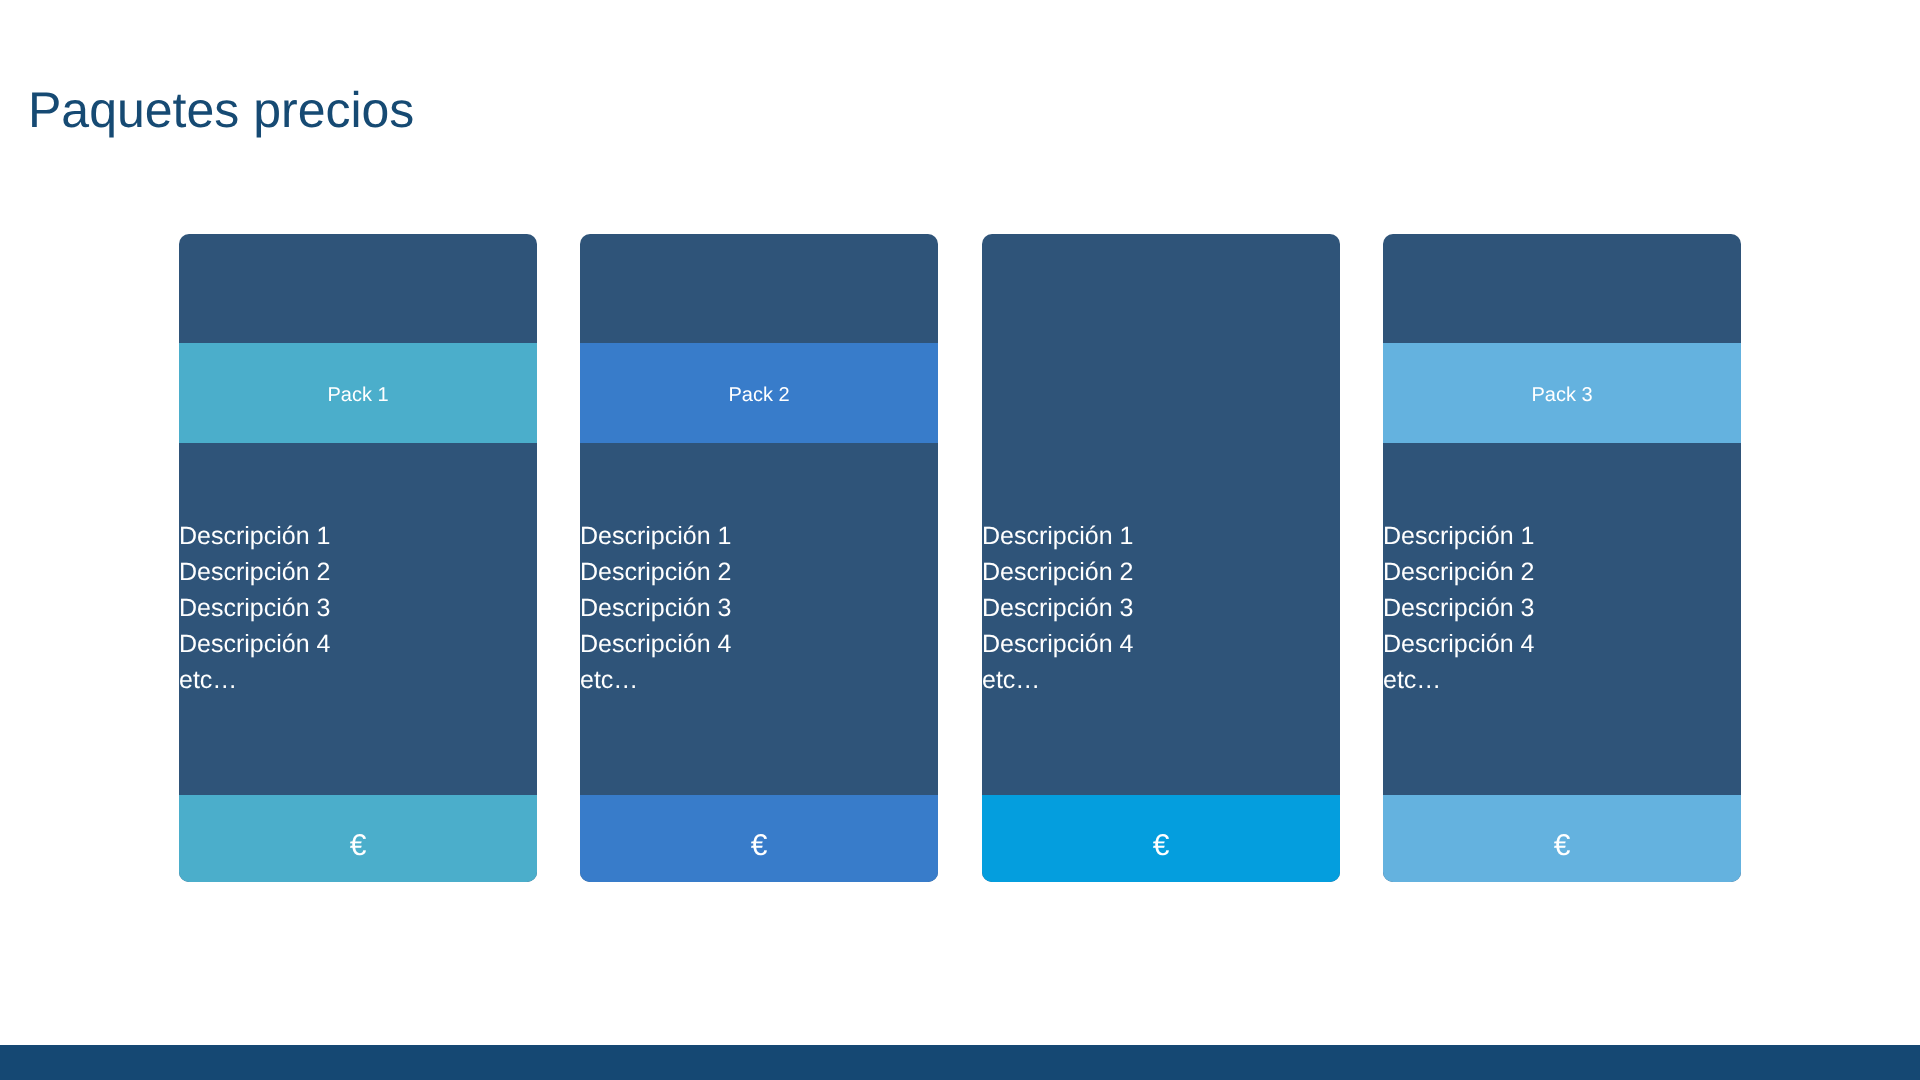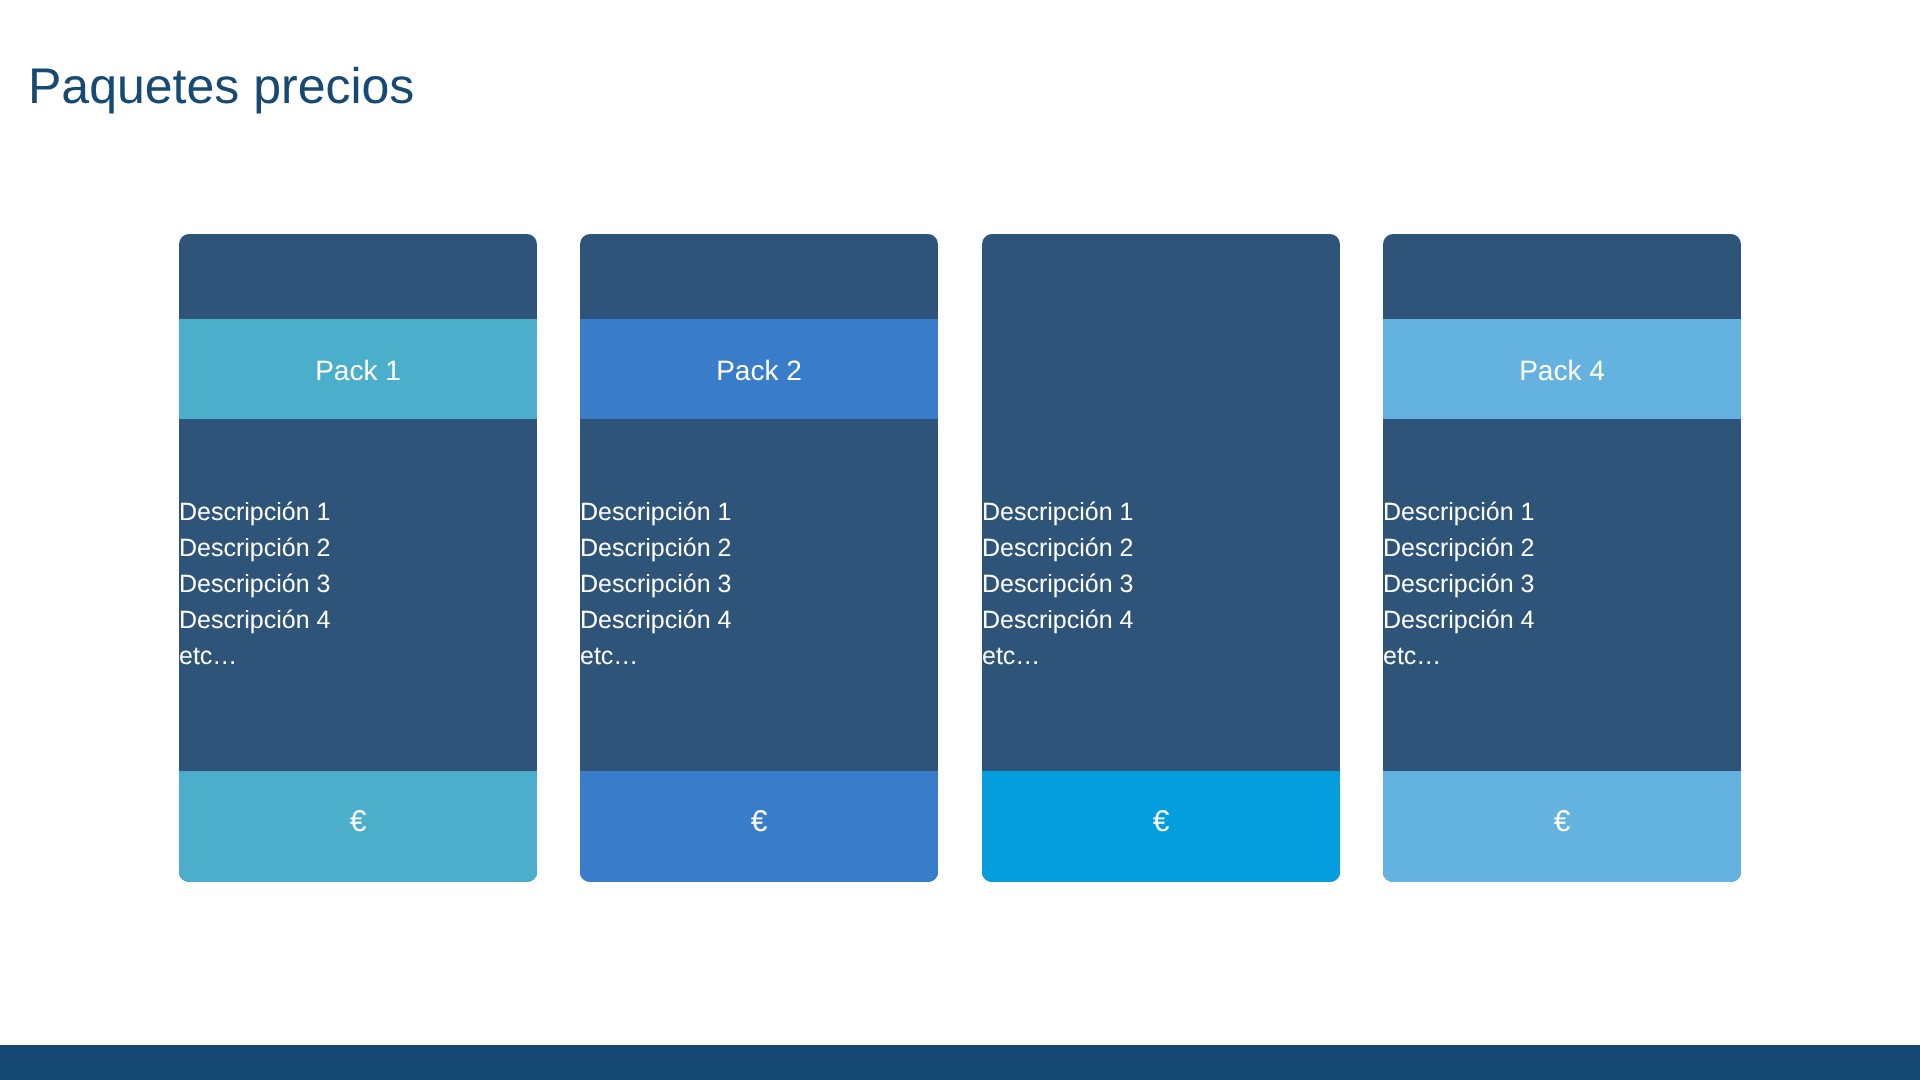--- a/index.html
+++ b/index.html
@@ -9,21 +9,21 @@
     background:#ffffff;
     font-family:"Liberation Sans", sans-serif;
     overflow:hidden;
     position:relative;
     -webkit-font-smoothing:antialiased;
     text-rendering:geometricPrecision;
   }
   .slide { position:absolute; left:0; top:0; width:1920px; height:1080px; background:#ffffff; }
 
   
-  .slide-title, .card-header, .card-body, .card-price { will-change:transform; }
+  .slide-title, .card-header, .card-body, .card-price { will-change:transform;margin-top:24px; }
 
   .slide-title {
     position:absolute;
     left:28px; top:57px;
     font-size:50px;
     line-height:58px;
     color:#164A73;
     white-space:nowrap;
   }
 
@@ -40,21 +40,21 @@
   .card-3 { left:802.6px; }
   .card-4 { left:1203.9px; }
 
   .card-top {
     position:absolute; left:0; top:0; width:358px; height:85px;
   }
 
   .card-header {
     position:absolute; left:0; top:85px; width:358px; height:100px;
     display:flex; align-items:center; justify-content:center;
-    color:#ffffff; font-size:28px;
+    color:#ffffff; font-size:20px;
     padding-top:4px; box-sizing:border-box;
   }
 
   .card-body {
     position:absolute; left:0; top:185px; width:358px; height:352px;
     color:#ffffff; font-size:25px;
     text-align:left;
     line-height:36px;
     padding-top:75px;
     box-sizing:border-box;
@@ -114,21 +114,21 @@
         <div class="feature">Descripción 2</div>
         <div class="feature">Descripción 3</div>
         <div class="feature">Descripción 4</div>
         <div class="feature">etc…</div>
       </div>
       <div class="card-price" style="background: rgb(4, 158, 222);">€</div>
     </div>
 
     <div class="card card-4">
       <div class="card-top"></div>
-      <div class="card-header" style="background: rgb(100, 178, 223);">Pack 4</div>
+      <div class="card-header" style="background: rgb(100, 178, 223);">Pack 3</div>
       <div class="card-body">
         <div class="feature">Descripción 1</div>
         <div class="feature">Descripción 2</div>
         <div class="feature">Descripción 3</div>
         <div class="feature">Descripción 4</div>
         <div class="feature">etc…</div>
       </div>
       <div class="card-price" style="background: rgb(100, 178, 223);">€</div>
     </div>
 

